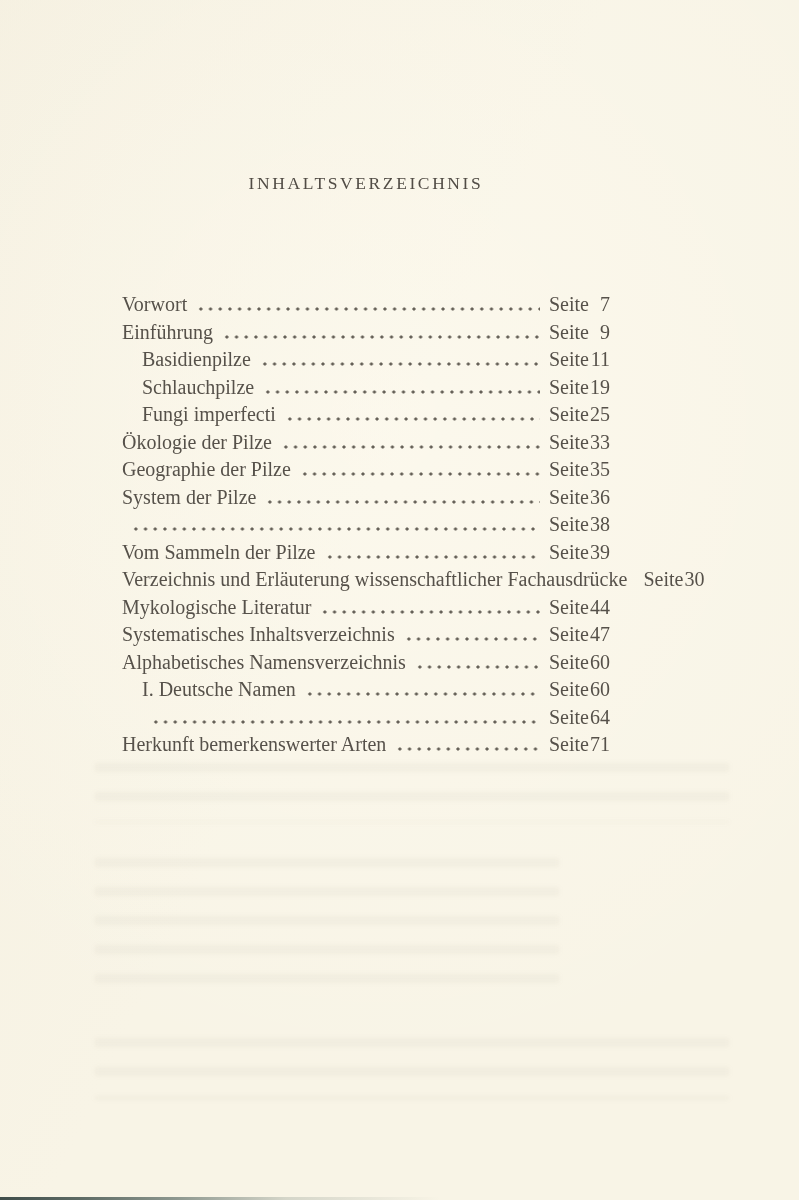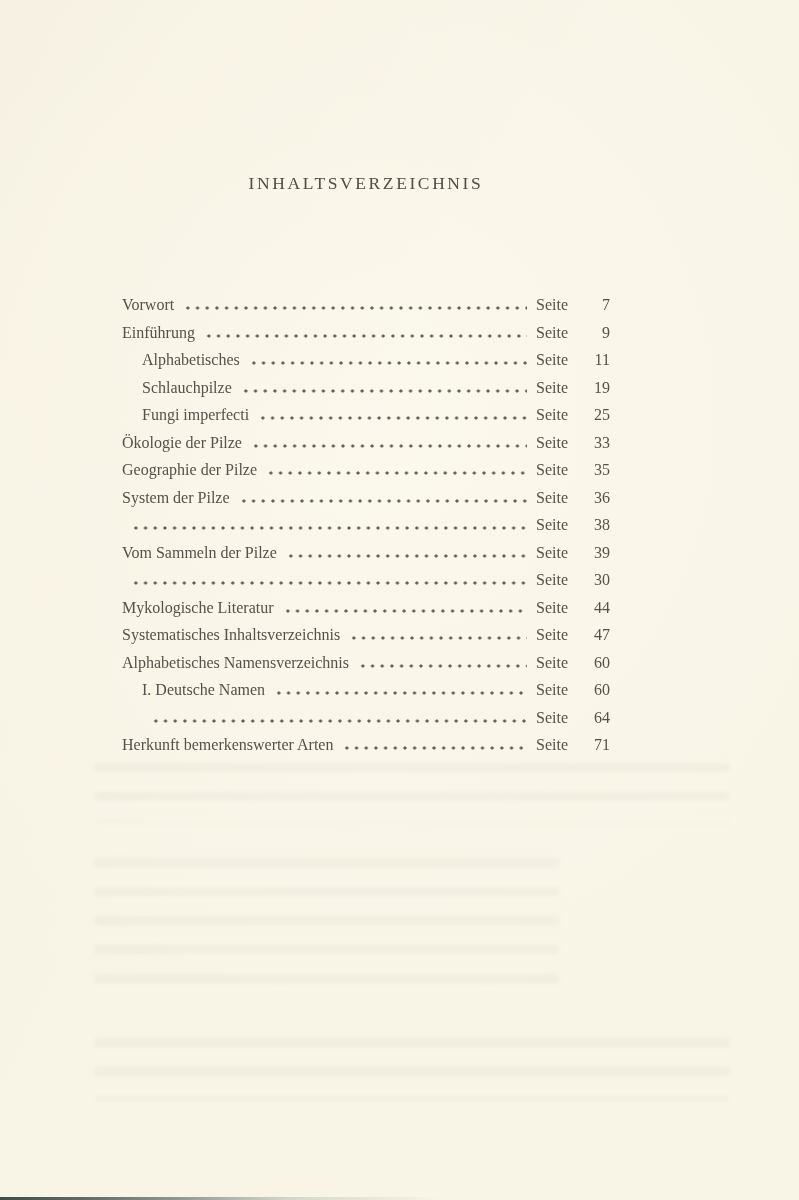--- a/index.html
+++ b/index.html
@@ -37,21 +37,21 @@
     margin: 0;
     color: #514c45;
   }
 
   
   .toc {
     position: absolute;
     top: 291px;
     left: 122px;
     width: 488px;
-    font-size: 16px;
+    font-size: 20px;
   }
   .toc-row {
     display: flex;
     align-items: baseline;
     height: 27.5px;
     line-height: 27.5px;
     white-space: nowrap;
   }
   .toc-row.indent {
     padding-left: 20px;
@@ -68,21 +68,21 @@
     background-size: 9.7px 4px;
     background-repeat: repeat-x;
     background-position: 2px 100%;
   }
   .toc-page {
     display: flex;
     align-items: baseline;
     flex: 0 0 auto;
   }
   .toc-seite {
-    margin-right: 21px;
+    margin-right: 0;
   }
   .toc-num {
     min-width: 21px;
     text-align: right;
   }
 
   
   .showthrough {
     position: absolute;
     left: 95px;
@@ -130,21 +130,21 @@
       </div>
       <div class="toc-row">
         <span class="toc-label">Einführung</span>
         <span class="toc-leader"></span>
         <span class="toc-page">
           <span class="toc-seite">Seite</span>
           <span class="toc-num">9</span>
         </span>
       </div>
       <div class="toc-row indent">
-        <span class="toc-label">Alphabetisches</span>
+        <span class="toc-label">Basidienpilze</span>
         <span class="toc-leader"></span>
         <span class="toc-page">
           <span class="toc-seite">Seite</span>
           <span class="toc-num">11</span>
         </span>
       </div>
       <div class="toc-row indent">
         <span class="toc-label">Schlauchpilze</span>
         <span class="toc-leader"></span>
         <span class="toc-page">
@@ -193,20 +193,21 @@
       </div>
       <div class="toc-row">
         <span class="toc-label">Vom Sammeln der Pilze</span>
         <span class="toc-leader"></span>
         <span class="toc-page">
           <span class="toc-seite">Seite</span>
           <span class="toc-num">39</span>
         </span>
       </div>
       <div class="toc-row">
+        <span class="toc-label">Verzeichnis und Erläuterung wissenschaftlicher Fachausdrücke</span>
         <span class="toc-leader"></span>
         <span class="toc-page">
           <span class="toc-seite">Seite</span>
           <span class="toc-num">30</span>
         </span>
       </div>
       <div class="toc-row">
         <span class="toc-label">Mykologische Literatur</span>
         <span class="toc-leader"></span>
         <span class="toc-page">

